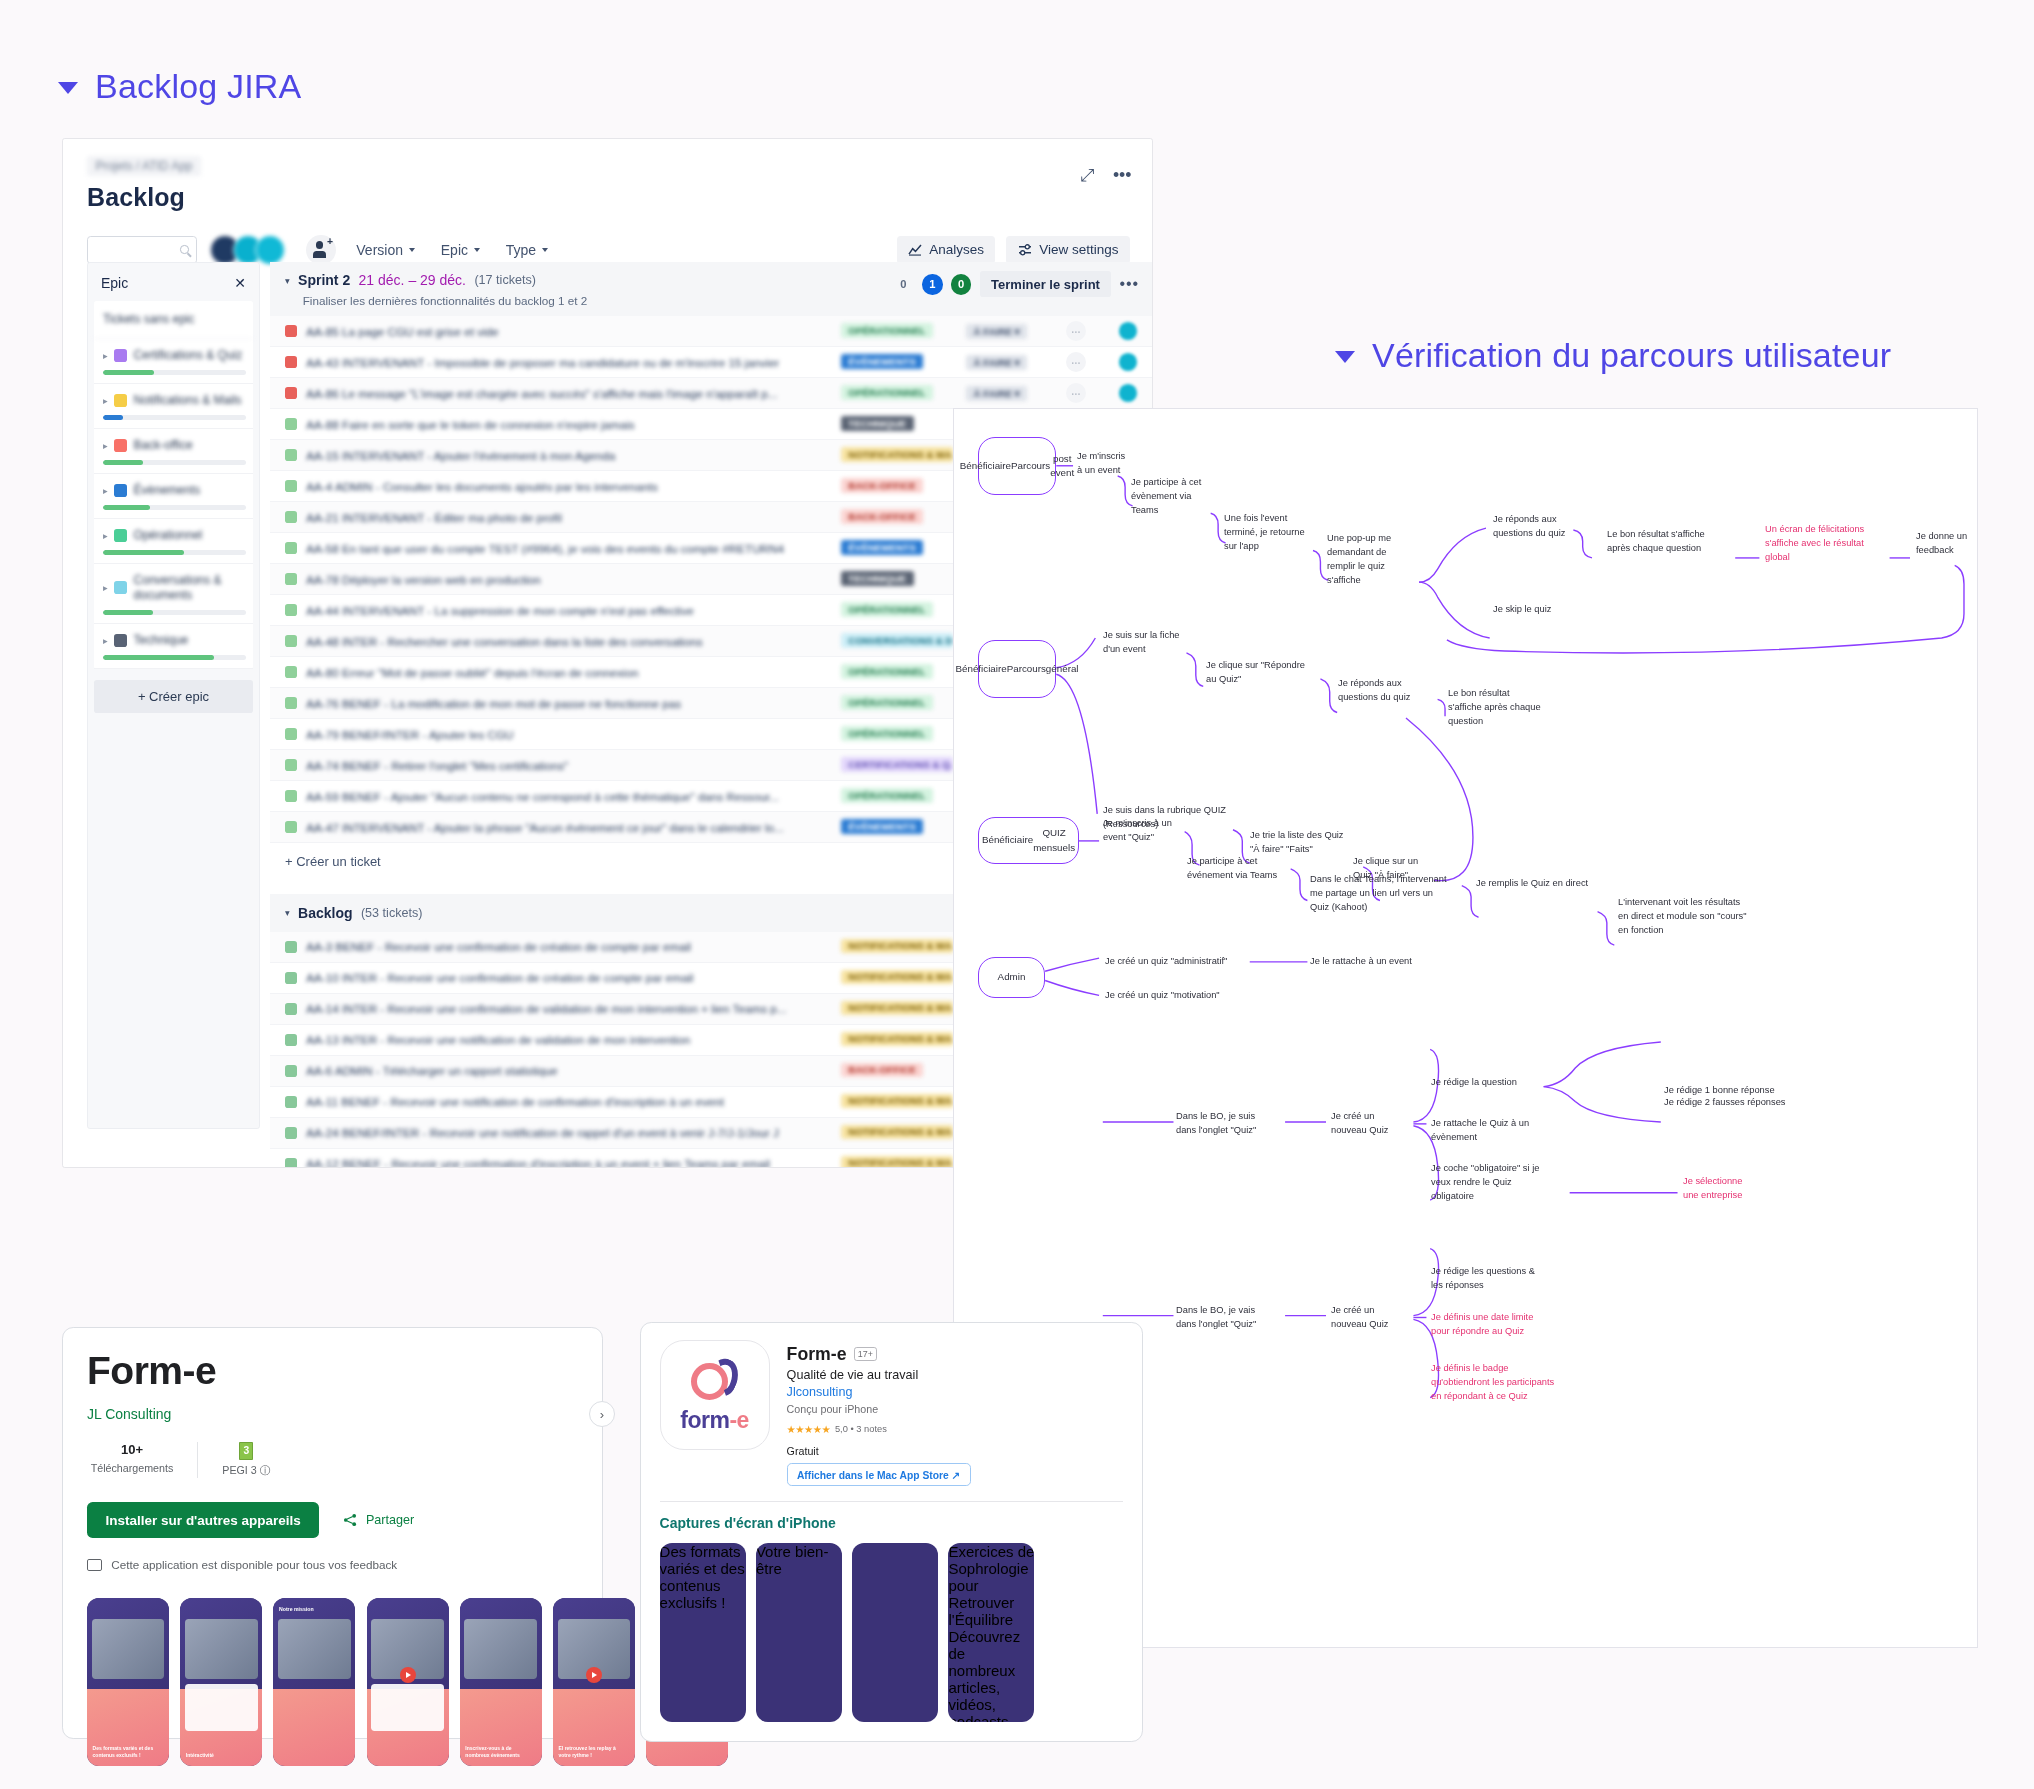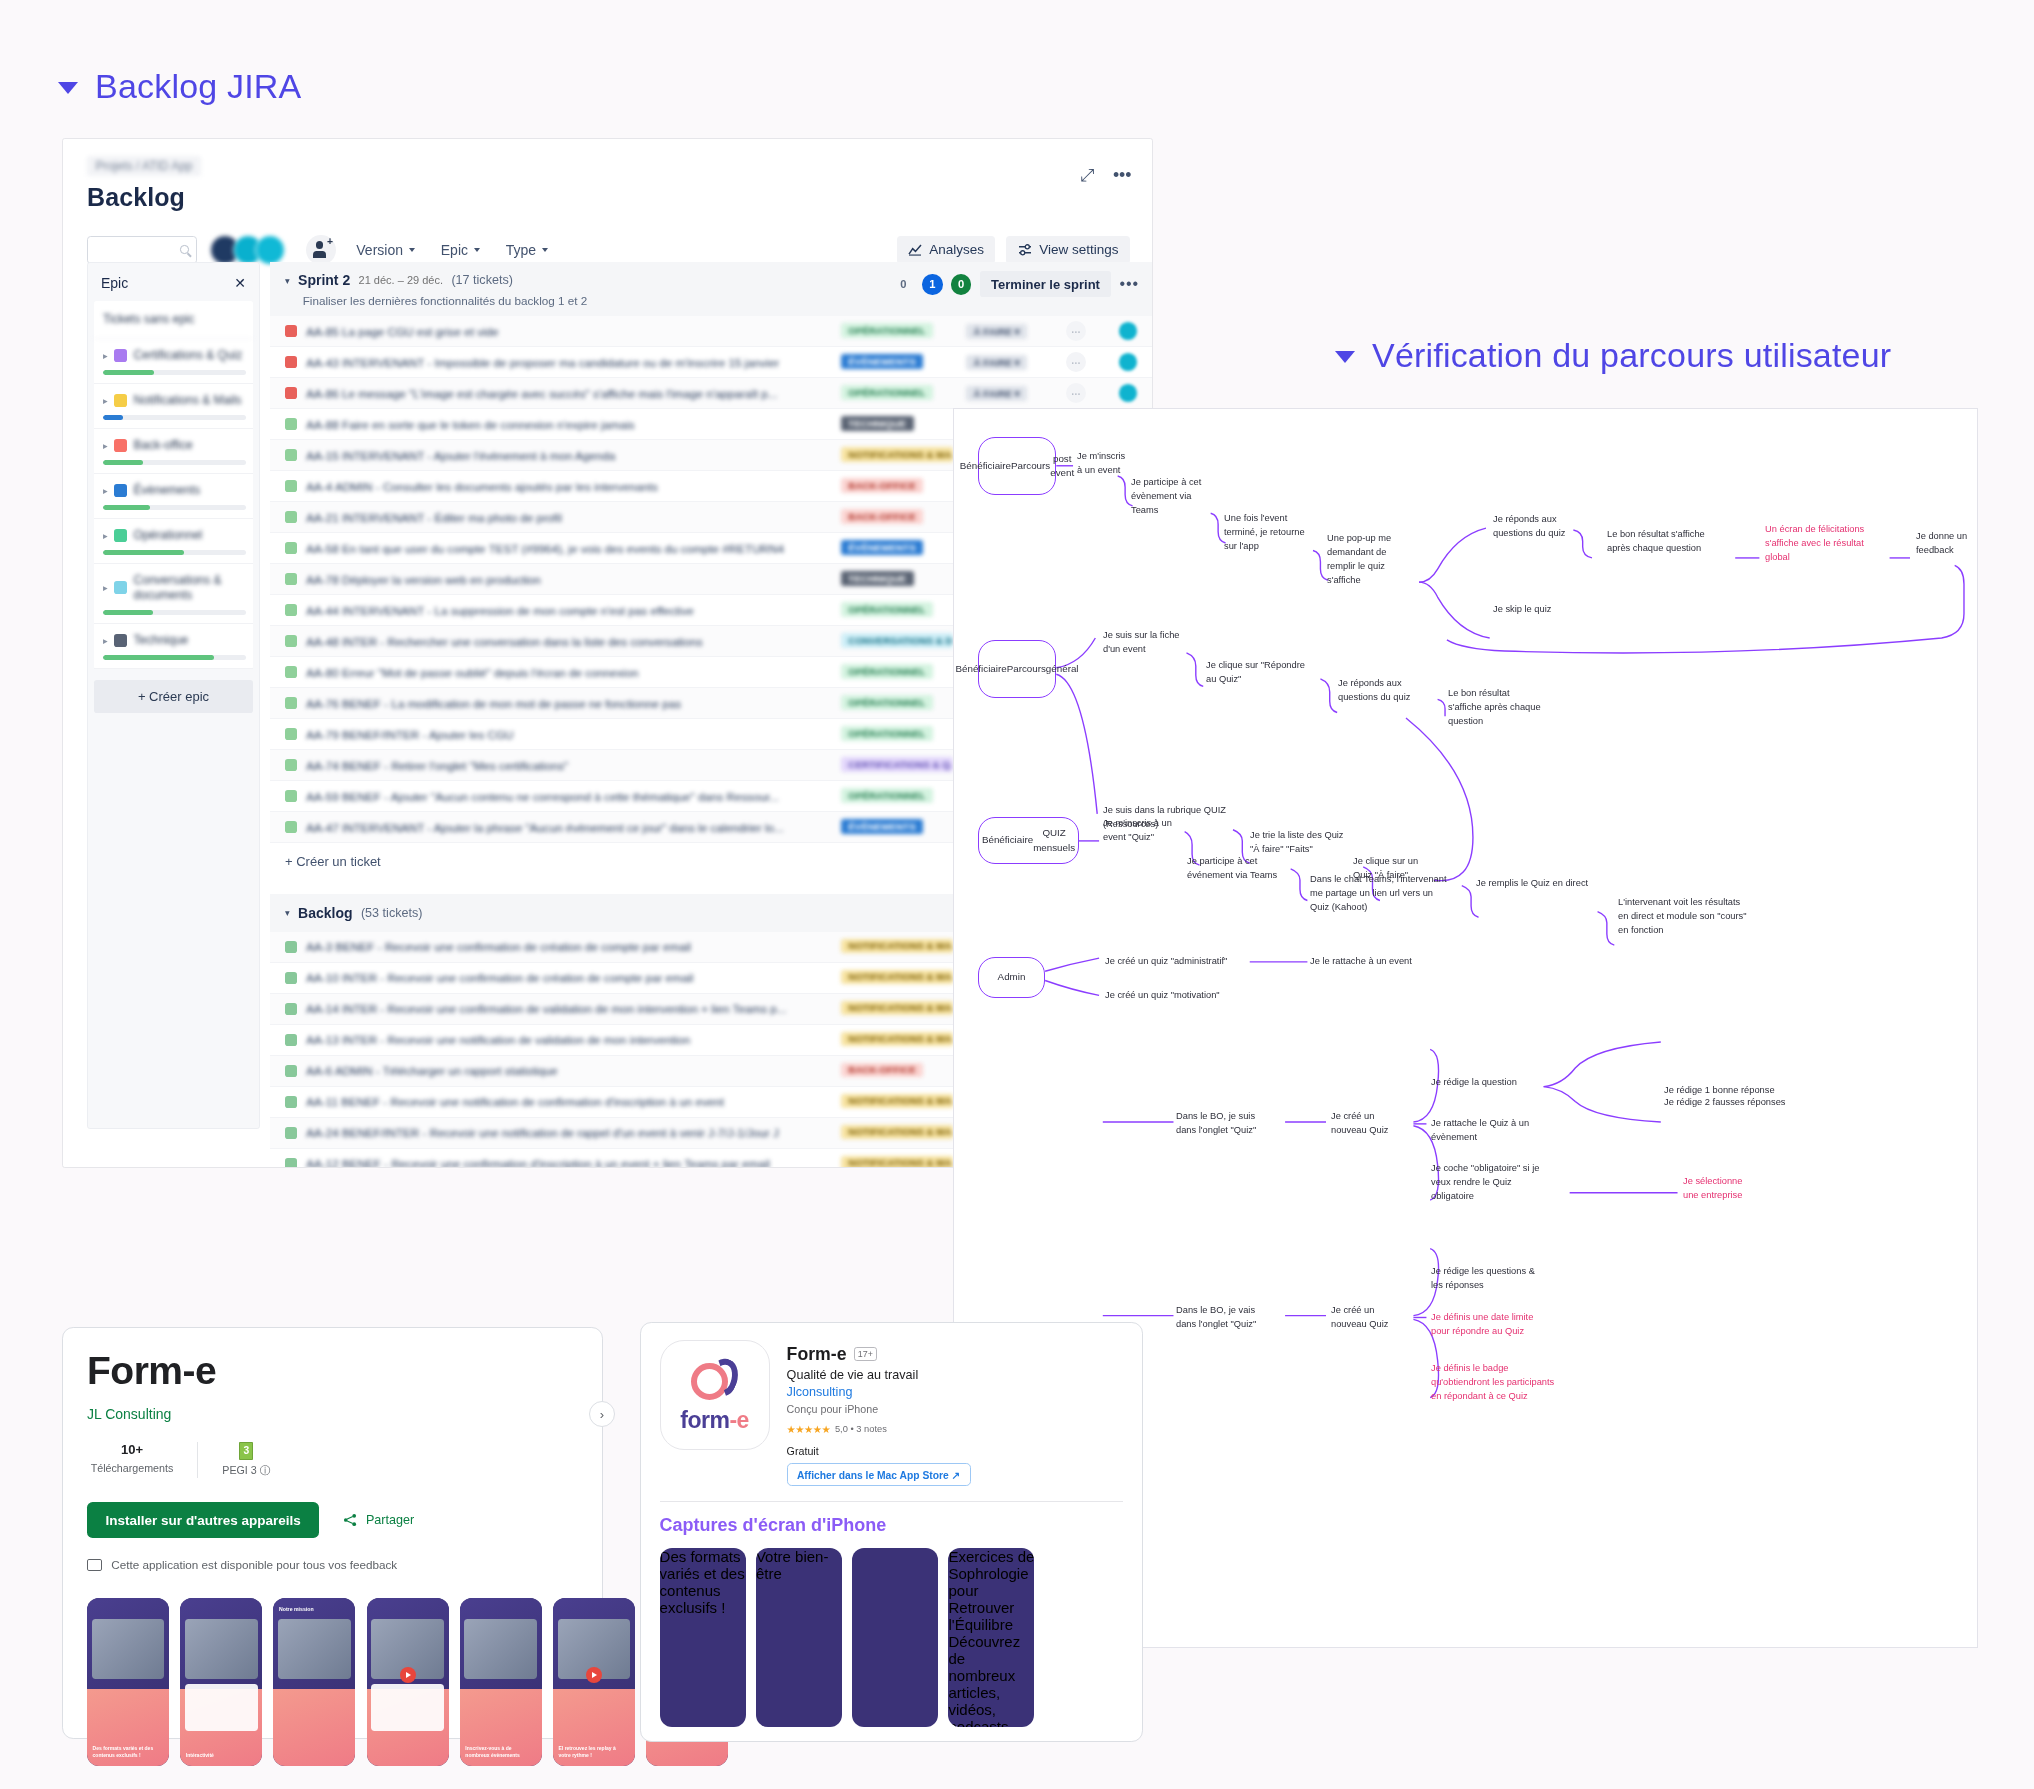--- a/index.html
+++ b/index.html
@@ -79,21 +79,21 @@
   .bar > i { display:block; height:100%; border-radius:2.8px;}
   .epic-none { padding:11.2px 9.3px; font-size:12px; color:#2b3a53; filter: blur(2.1px); border-bottom:0.9px solid #f1f2f5;}
   .creer-epic { margin:11.2px 5.6px 0 5.6px; background:#e9ebf0; border-radius:2.8px; text-align:center; padding:9.3px 0; font-size:13px; color:#2b3a53; font-weight:500; cursor:pointer;}
 
   
   .sprint-area { position:absolute; left: 207px; top: 123px; right: 0; }
   .sprint-head { background:#f5f6f8; padding: 10.3px 15px 9.3px 15px; position: relative;}
   .sp-title-row { display:flex; align-items:center; gap:8.4px; font-size:14px;}
   .sp-caret { color:#42526e; font-size:9.3px; }
   .sp-name { font-weight:700; color:#1b2a4a;}
-  .sp-date { color:#737373; font-size:11px;}
+  .sp-date { color:#a21caf; font-size:14px;}
   .sp-cnt { color:#5d6b82; font-size:12.6px;}
   .sp-sub { font-size:11.7px; color:#5d6b82; margin-top:5.6px; margin-left:17.7px;}
   .sp-right { position:absolute; right:13px; top:9.3px; display:flex; align-items:center; gap:8.4px;}
   .pill { min-width:20.5px; height:20.5px; border-radius:10.3px; display:flex; align-items:center; justify-content:center; font-size:11.2px; font-weight:700; padding:0 5.6px;}
   .pill.grey{ background:transparent; color:#5d6b82;}
   .pill.blue{ background:#0b65e0; color:#fff;}
   .pill.green{background:#12823f; color:#fff;}
   .term-btn { background:#eceef2; border-radius:2.8px; padding:5.6px 11.2px; font-size:13px; font-weight:600; color:#1b2a4a; cursor:pointer;}
   .dots { color:#42526e; font-size:16px; letter-spacing:0.9px; cursor:pointer;}
 
@@ -171,21 +171,21 @@
   .as-name { font-size:17.7px; font-weight:700; color:#1d1d1f; display:flex; align-items:center; gap:7.5px;}
   .age { font-size:8.9px; border:0.9px solid #b9b9be; color:#6e6e73; border-radius:2.8px; padding:0.9px 2.8px; font-weight:400;}
   .as-sub { font-size:12.6px; color:#1d1d1f; margin-top:3.7px;}
   .as-dev { font-size:12.6px; color:#1f7ae0; margin-top:2.8px; cursor:pointer;}
   .as-conc { font-size:10.7px; color:#6e6e73; margin-top:3.7px;}
   .as-rate { font-size:9.3px; color:#6e6e73; margin-top:8.4px; display:flex; align-items:center; gap:4.7px;}
   .stars { color:#f7a521; font-size:10.3px; letter-spacing:-0.5px;}
   .as-price { font-size:10.7px; color:#1d1d1f; margin-top:9.3px;}
   .as-btn { margin-top:6.5px; border:0.9px solid #9dc8f5; border-radius:4.7px; color:#1f7ae0; font-size:10.3px; font-weight:600; padding:4.7px 9.3px; display:inline-block; cursor:pointer;}
   .as-sep { border-top:0.9px solid #e6e6ea; margin:15px 0 0 0;}
-  .as-shots-title { font-size:18px; font-weight:700; color:#8b5cf6; margin-top:13px;}
+  .as-shots-title { font-size:14px; font-weight:700; color:#0f766e; margin-top:13px;}
   .as-shots { display:flex; gap:10.3px; margin-top:11.2px;}
   .as-shot { width:86px; height:179px; border-radius:12px; overflow:hidden; position:relative; background:#3b3277; flex:0 0 auto;}
 
   .logo-e { width:58px;height:48px;position:relative;}
   .logo-e .ring { position:absolute; left:5.6px; top:7.5px; width:37px;height:37px;border:6.5px solid #ef7b86;border-radius:50%;}
   .logo-e .swoosh{ position:absolute; left:20.5px; top:1.9px; width:32px;height:39px;border:6.5px solid #4b3f96;border-radius:50% 50% 50% 50%/60% 60% 40% 40%; border-left-color:transparent; border-bottom-color:transparent; transform:rotate(25deg);}
   .logo-t { font-size:23px; font-weight:700; color:#4b3f96; margin-top:3.7px; letter-spacing:-0.5px;}
   .logo-t i { color:#ef7b86; font-style:normal;}
 </style>
 </head>

